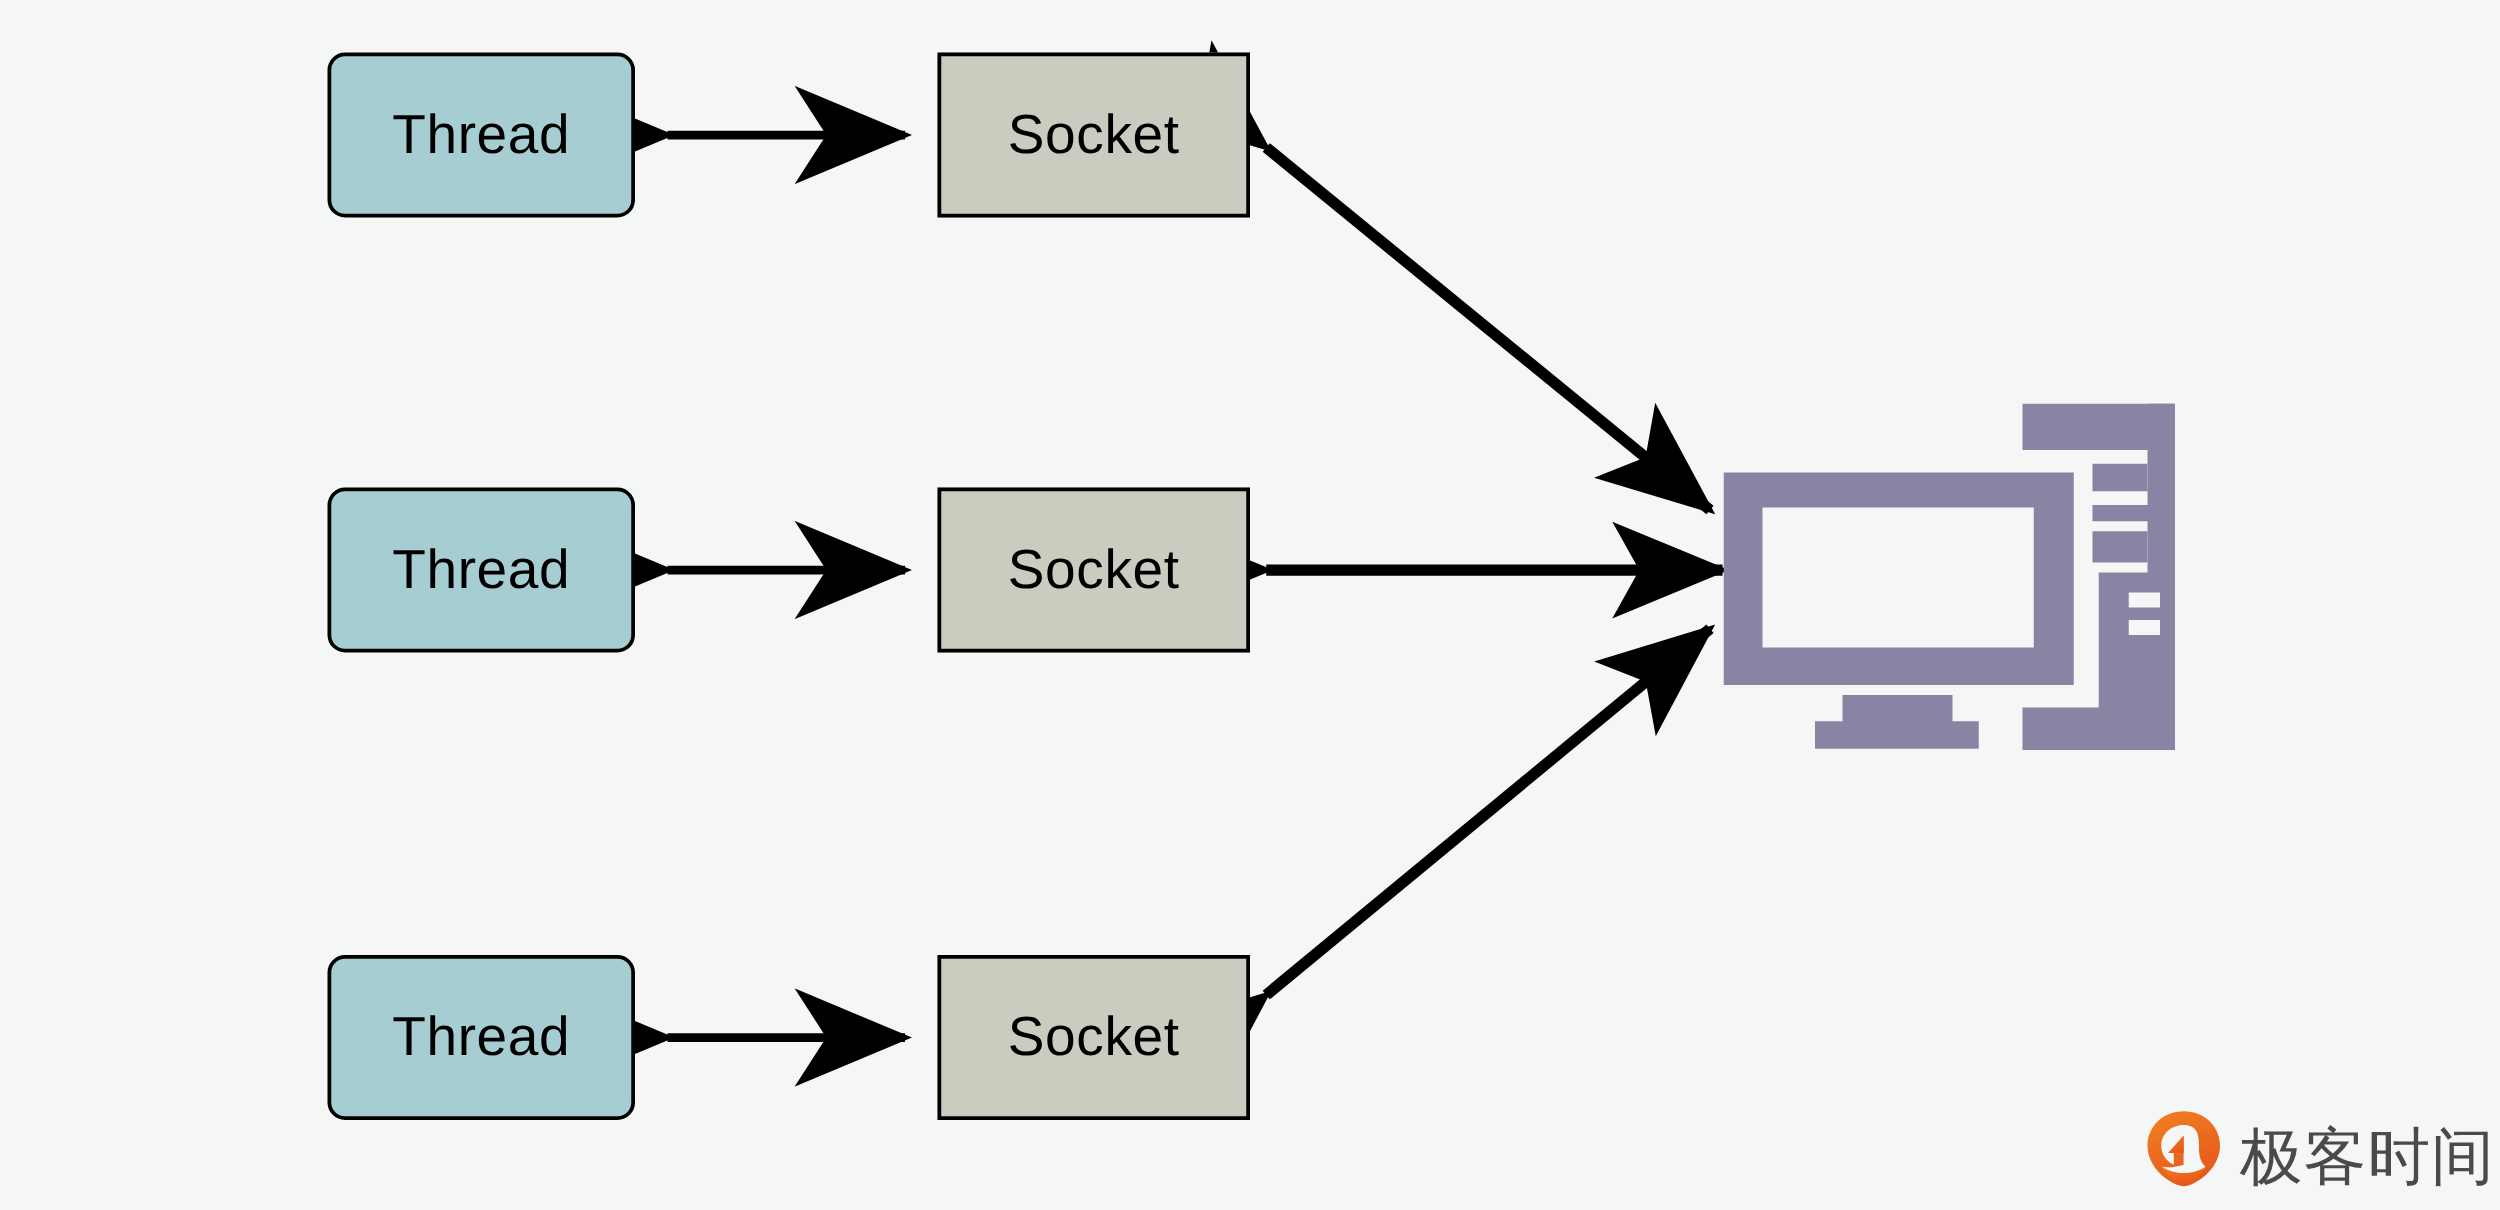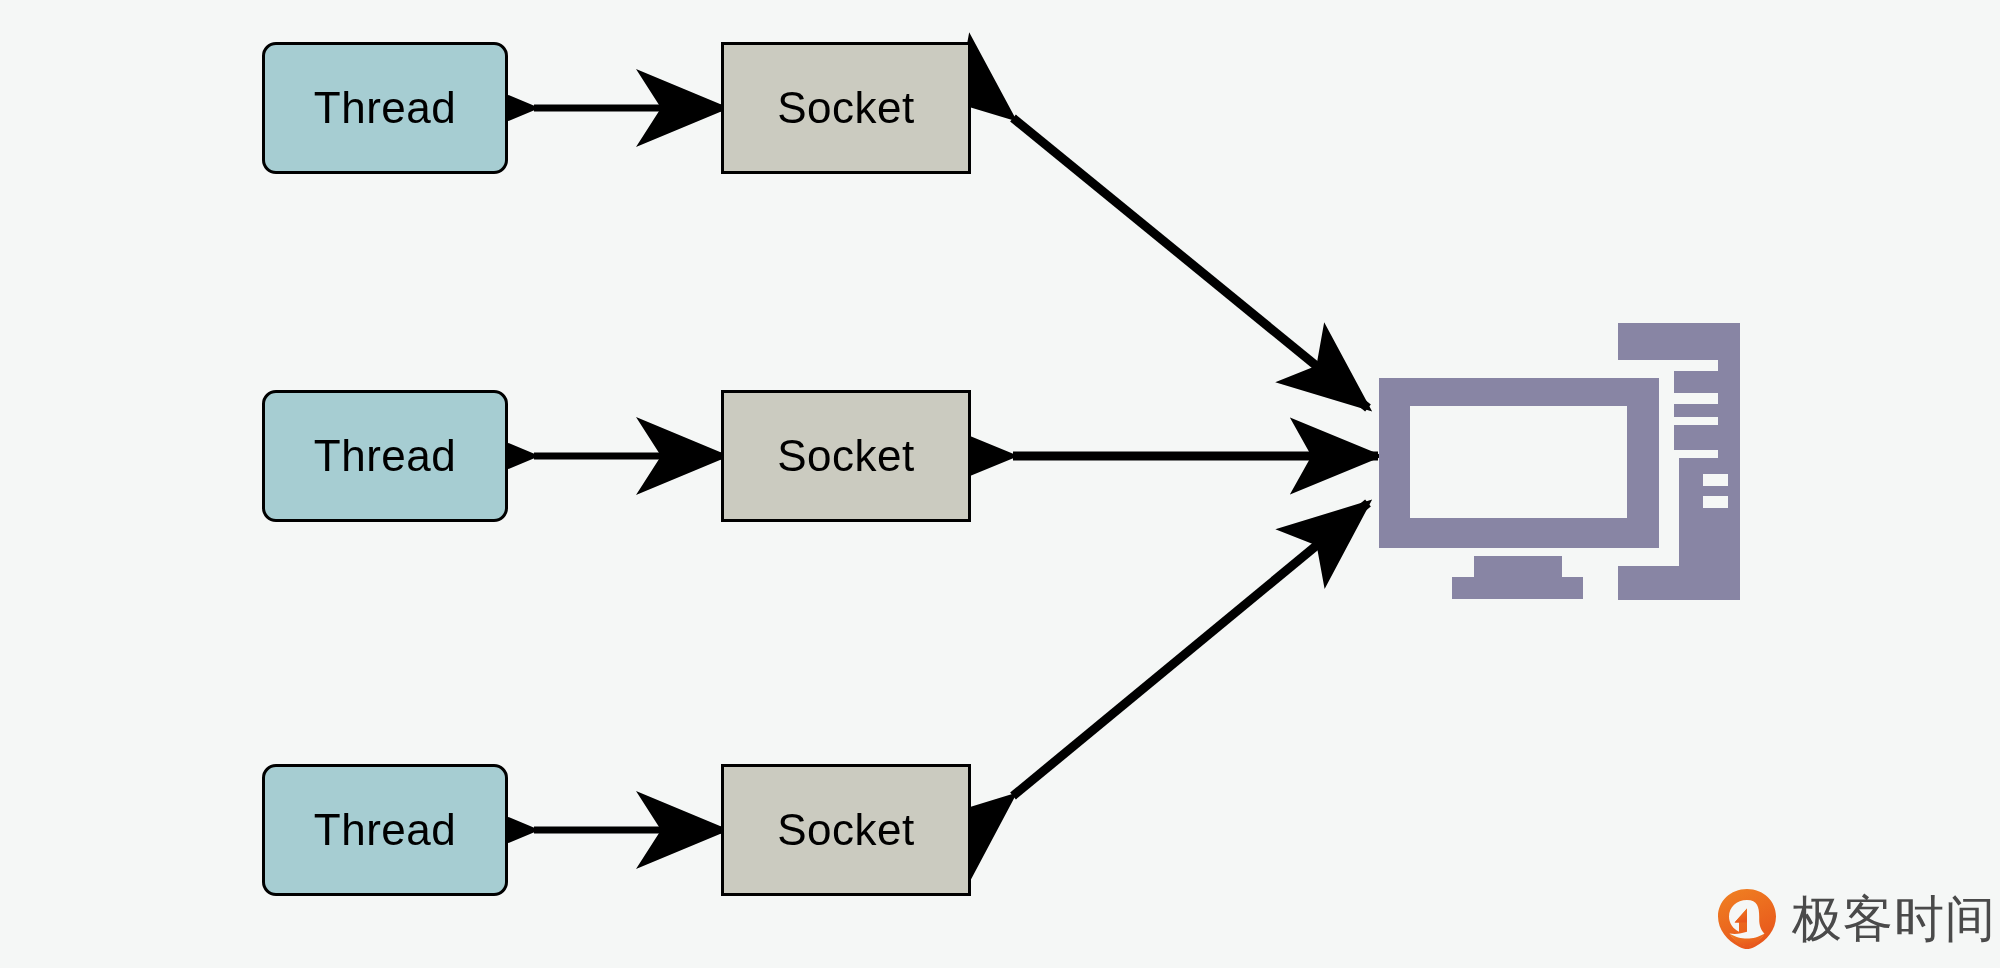--- a/index.html
+++ b/index.html
@@ -48,29 +48,29 @@
     color: #000000;
     line-height: 1;
     letter-spacing: 0.5px;
     white-space: nowrap;
   }
   
   .row-top    { top: 42px; }
   .row-mid    { top: 390px; }
   .row-bottom { top: 764px; }
   .col-thread { left: 262px; }
-  .col-socket { left: 721px; }
+  .col-socket { left: 750px; }
 
   
   #logo {
     position: absolute;
     left: 1716px;
     top: 888px;
     display: flex;
-    align-items: center;
+    align-items: flex-end;
     gap: 14px;
   }
   #logo-mark {
     width: 62px;
     height: 62px;
     flex: none;
   }
   #logo-text {
     font-size: 50px;
     color: #4a4a4a;

